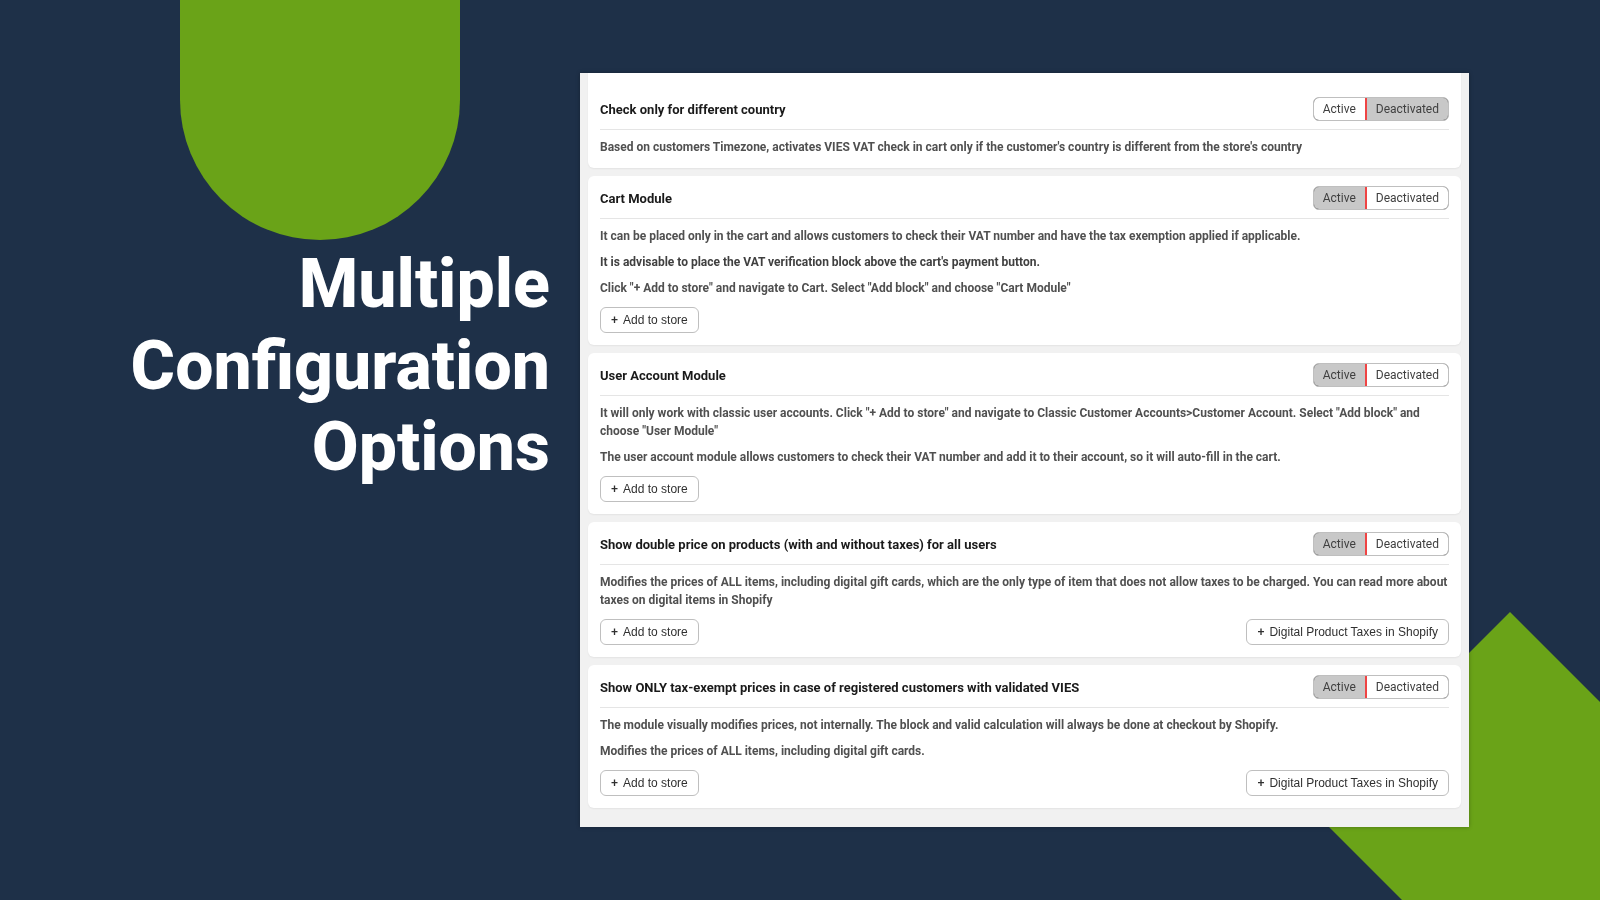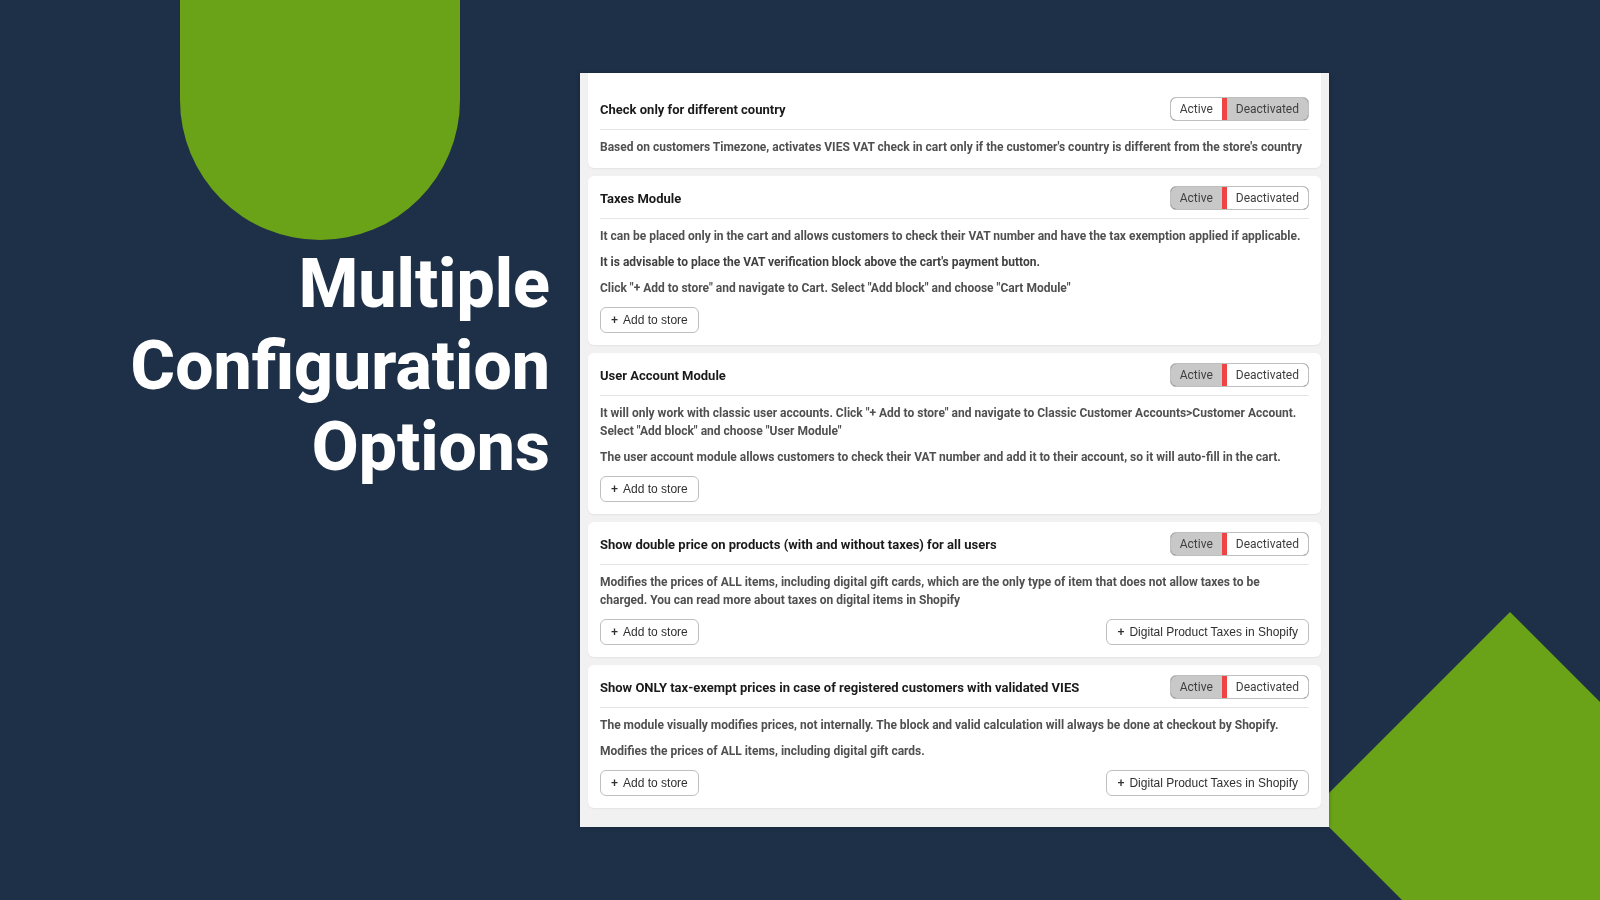--- a/index.html
+++ b/index.html
@@ -40,21 +40,21 @@
     font-weight: 800;
     font-size: 68px;
     line-height: 1.2;
     text-align: right;
     z-index: 2;
   }
   .panel {
     position: absolute;
     top: 73px;
     left: 580px;
-    width: 749px;
+    width: 889px;
     height: 754px;
     background: #f1f1f1;
     z-index: 3;
     overflow: hidden;
     box-shadow: 0 0 4px rgba(0,0,0,0.3);
   }
   .card {
     background: #fff;
     margin: 8px;
     border-radius: 6px;
@@ -87,21 +87,21 @@
     padding: 4px 9px;
     cursor: pointer;
     background: #fff;
     color: #404040;
     border: none;
   }
   .toggle-btn.selected {
     background: #c8c8c8;
   }
   .toggle-btn + .toggle-btn {
-    border-left: 5px solid #ef4444;
+    border-left: 2px solid #ef4444;
   }
   .card-body {
     font-size: 12px;
     color: #505050;
     line-height: 1.5;
   }
   .card-body p { margin-bottom: 8px; font-weight: bold; }
   .card-body p:last-child { margin-bottom: 0; }
   .card-body .bold { font-weight: 700; color: #404040; }
   .card-actions {
@@ -139,21 +139,21 @@
           <div class="toggle-btn">Active</div>
           <div class="toggle-btn selected">Deactivated</div>
         </div>
       </div>
       <div class="card-body">
         <p>Based on customers Timezone, activates VIES VAT check in cart only if the customer's country is different from the store's country</p>
       </div>
     </div>
     <div class="card">
       <div class="card-header">
-        <div class="card-title">Taxes Module</div>
+        <div class="card-title">Cart Module</div>
         <div class="toggle-group">
           <div class="toggle-btn selected">Active</div>
           <div class="toggle-btn">Deactivated</div>
         </div>
       </div>
       <div class="card-body">
         <p>It can be placed only in the cart and allows customers to check their VAT number and have the tax exemption applied if applicable.</p>
         <p class="bold">It is advisable to place the VAT verification block above the cart's payment button.</p>
         <p>Click "+ Add to store" and navigate to Cart. Select "Add block" and choose "Cart Module"</p>
       </div>

